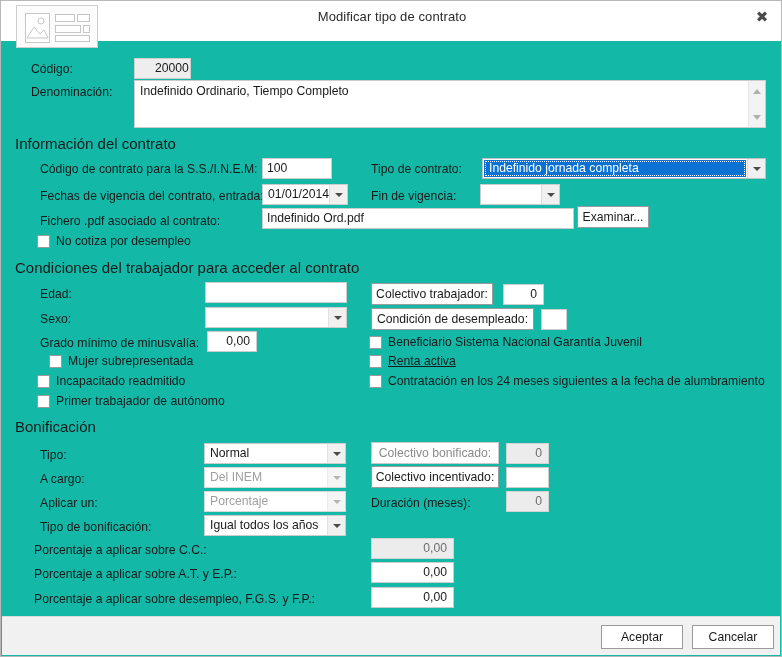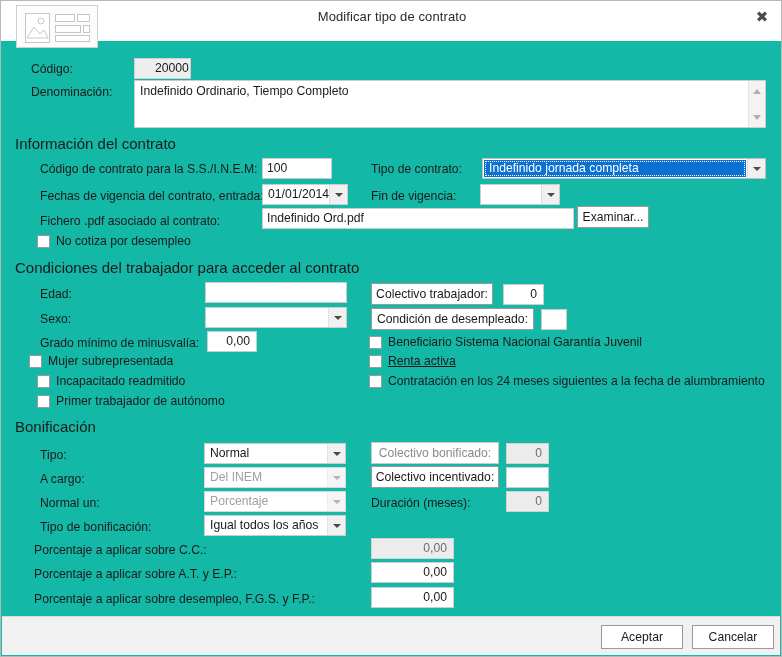--- a/index.html
+++ b/index.html
@@ -339,21 +339,21 @@
   <div class="combo" style="left:204px; top:306px; width:142px;">
     <div class="val"></div>
     <div class="arrow">
         <i></i>
       </div>
   </div>
 
   <div class="lbl" style="left:39px; top:334px;">Grado mínimo de minusvalía:</div>
   <div class="fld num" style="left:206px; top:330px; width:50px;">0,00</div>
 
-  <div class="cbx" style="left:28px; top:353px;">
+  <div class="cbx" style="left:48px; top:353px;">
     <span class="box"></span>
     <span>Mujer subrepresentada</span>
   </div>
   <div class="cbx" style="left:36px; top:373px;">
     <span class="box"></span>
     <span>Incapacitado readmitido</span>
   </div>
   <div class="cbx" style="left:36px; top:393px;">
     <span class="box"></span>
     <span>Primer trabajador de autónomo</span>
@@ -389,21 +389,21 @@
   </div>
 
   <div class="lbl" style="left:39px; top:470px;">A cargo:</div>
   <div class="combo dis" style="left:203px; top:466px; width:142px;">
     <div class="val">Del INEM</div>
     <div class="arrow">
         <i></i>
       </div>
   </div>
 
-  <div class="lbl" style="left:39px; top:494px;">Normal un:</div>
+  <div class="lbl" style="left:39px; top:494px;">Aplicar un:</div>
   <div class="combo dis" style="left:203px; top:490px; width:142px;">
     <div class="val">Porcentaje</div>
     <div class="arrow">
         <i></i>
       </div>
   </div>
 
   <div class="lbl" style="left:39px; top:518px;">Tipo de bonificación:</div>
   <div class="combo" style="left:203px; top:514px; width:142px;">
     <div class="val">Igual todos los años</div>

